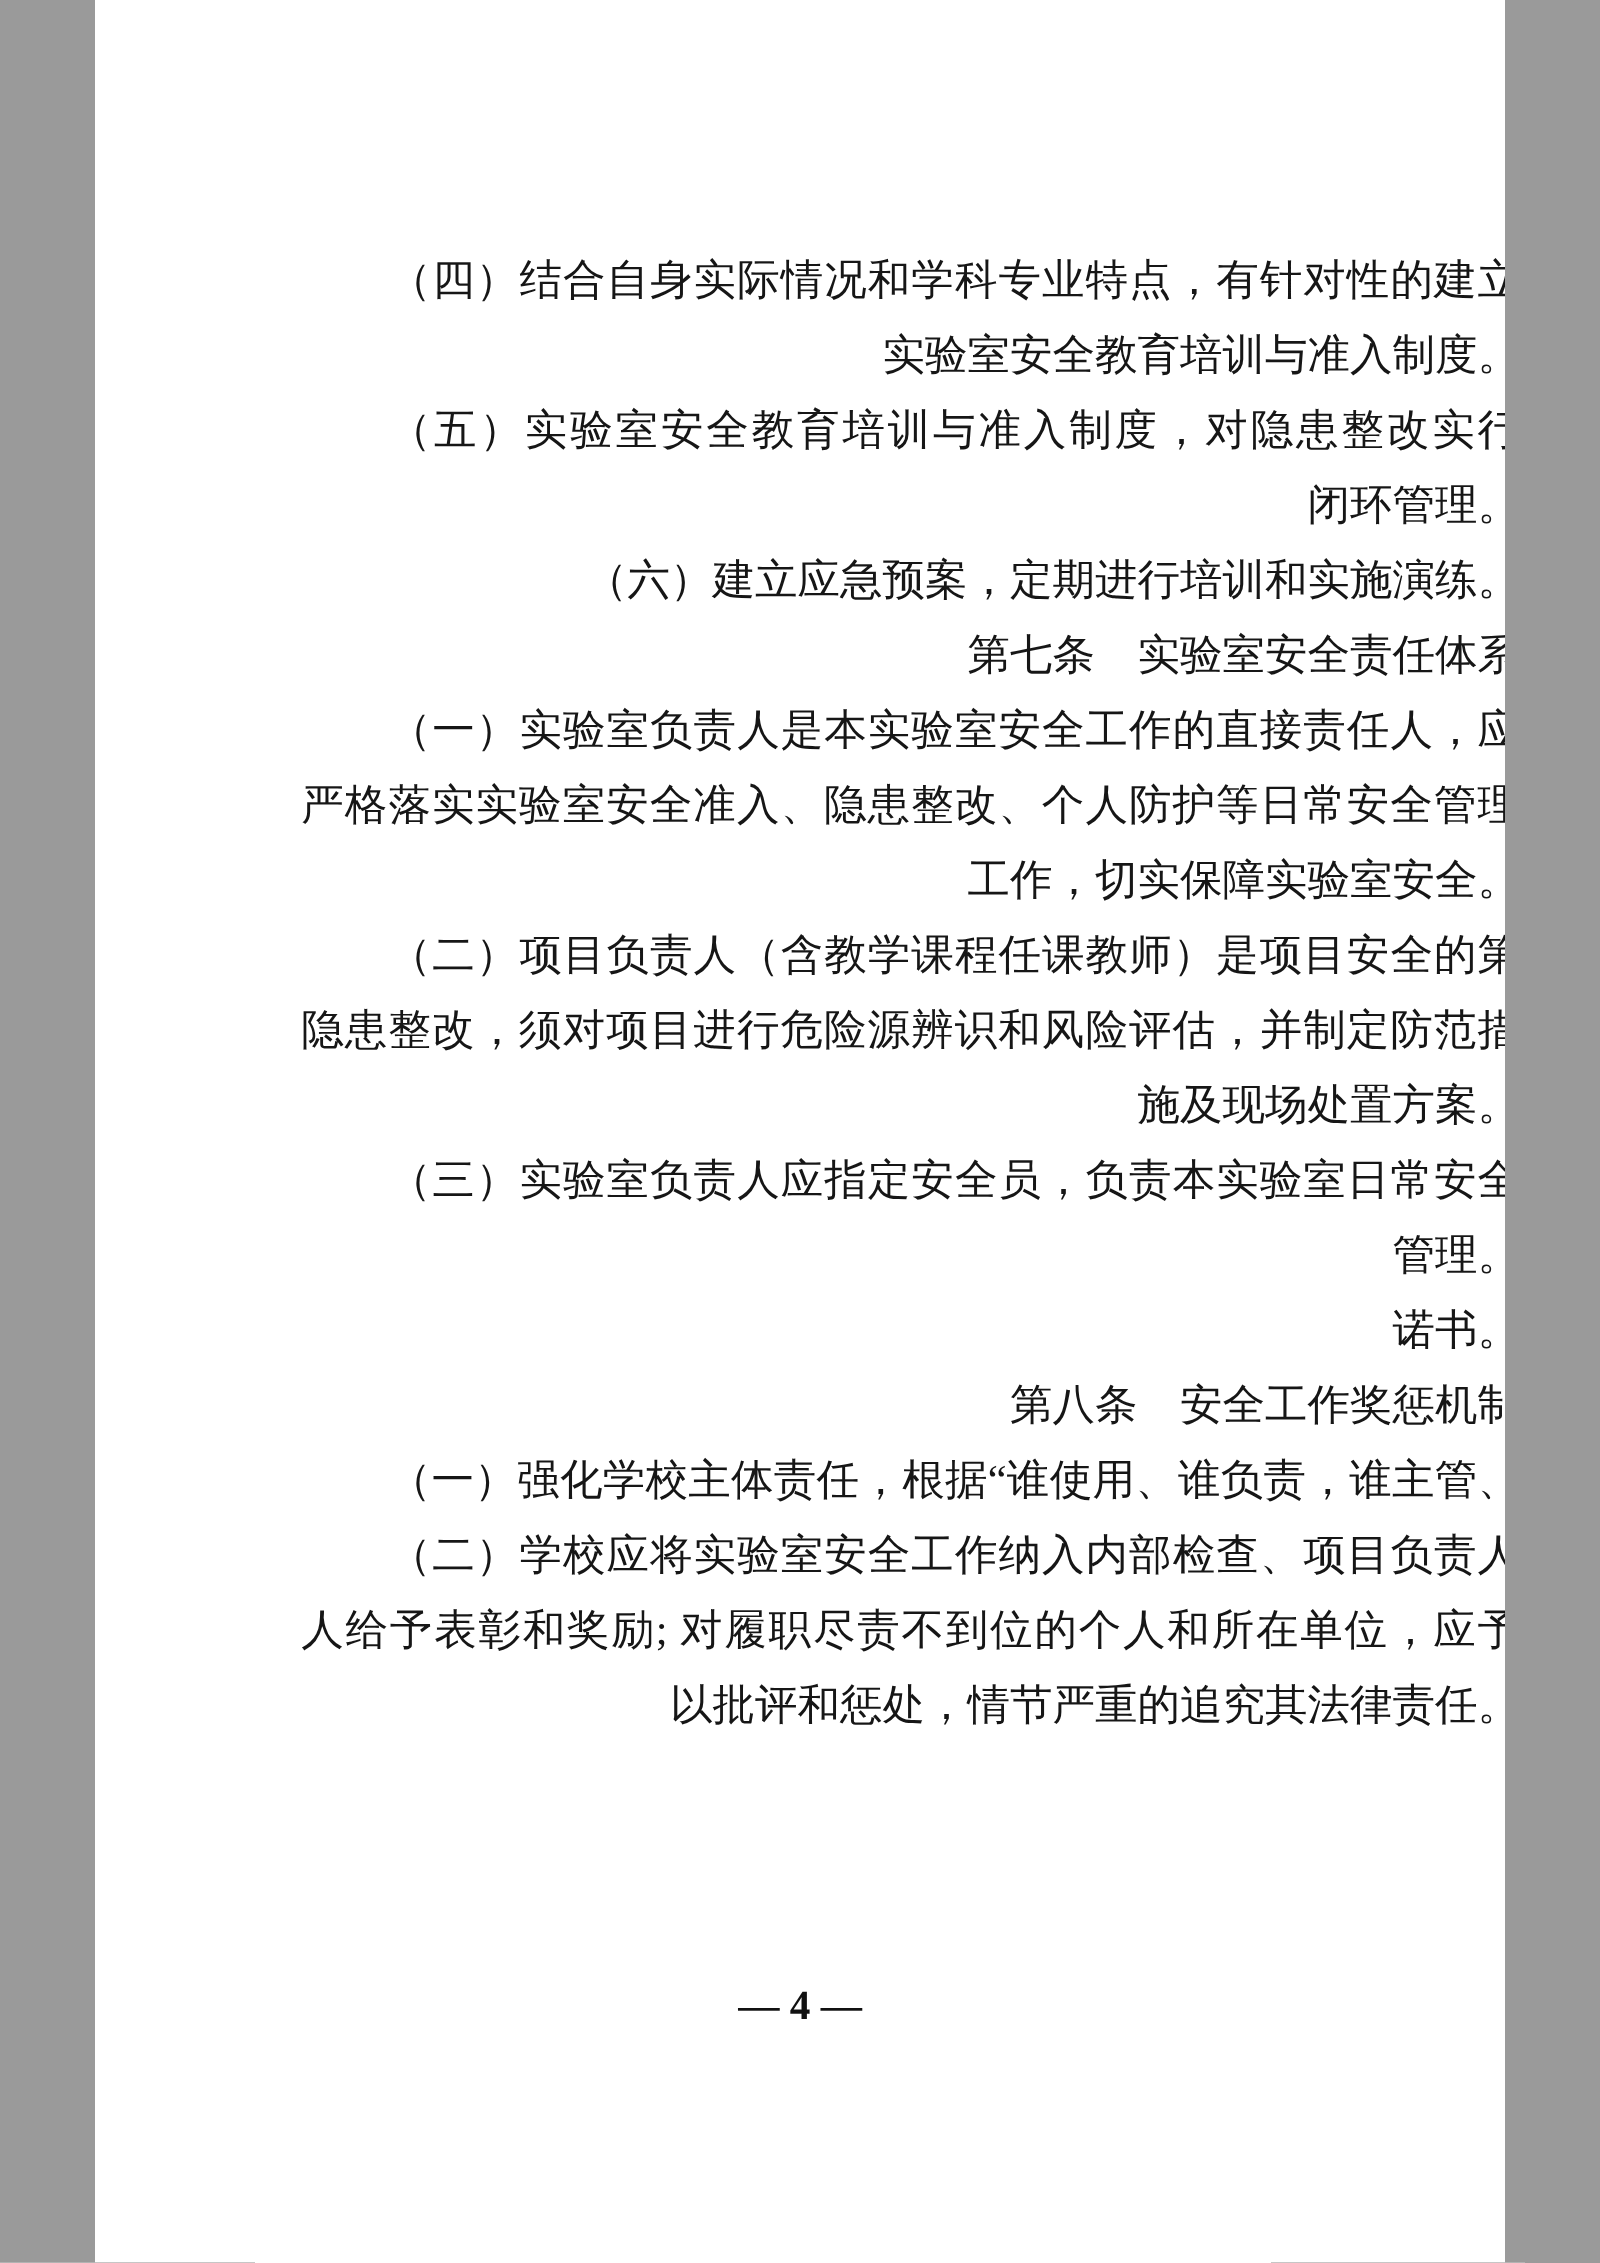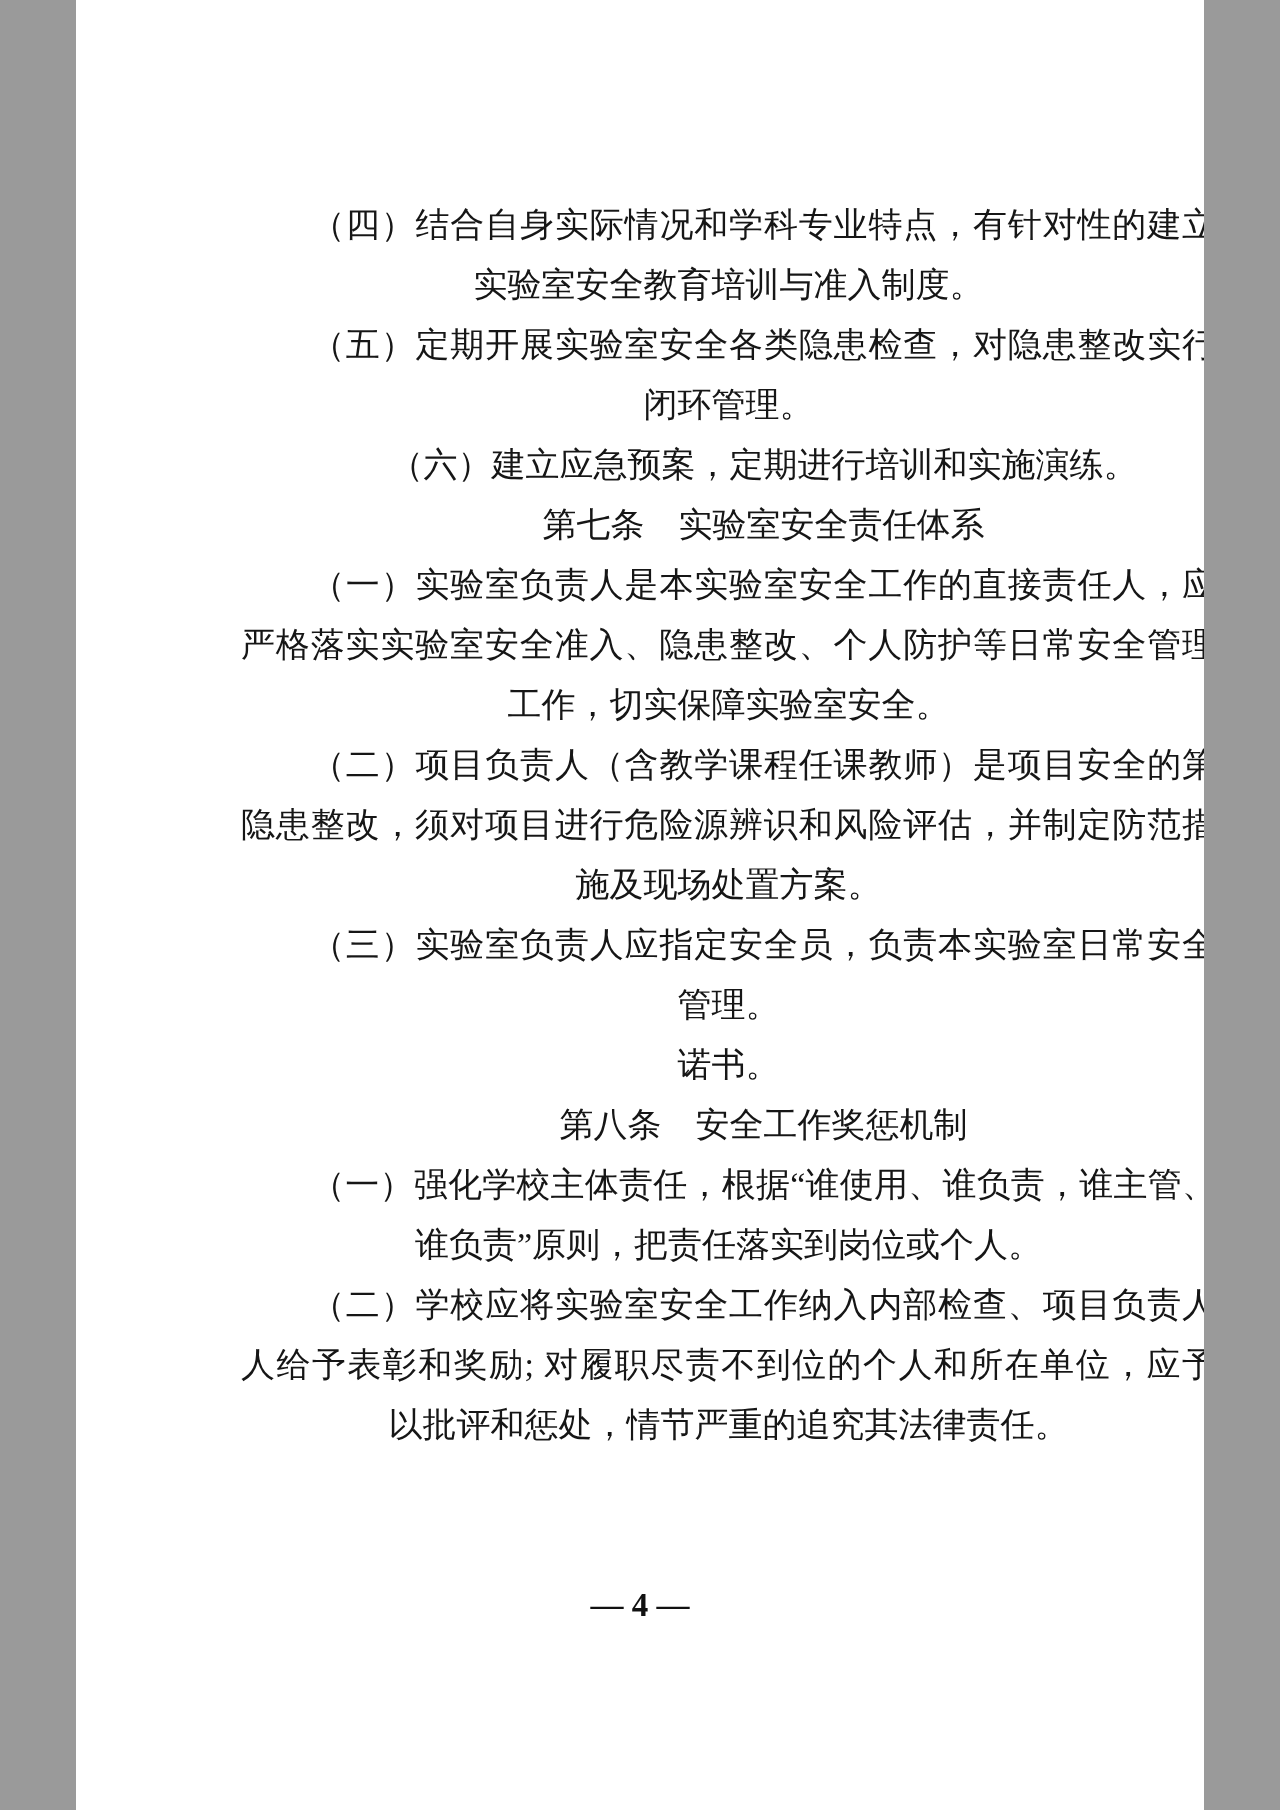--- a/index.html
+++ b/index.html
@@ -20,21 +20,21 @@
   .textblock {
     position: absolute;
     left: 165px;
     top: 195px;
     width: 975px;
   }
   .line {
     font-size: 34px;
     line-height: 60px;
     height: 60px;
-    text-align: center;
+    text-align: right;
     font-weight: normal;
   }
   .line.indent {
     text-indent: 70px;
   }
   .line.bold {
     font-weight: normal;
   }
   .line.fill {
     text-align: justify;
@@ -53,34 +53,33 @@
     color: #111111;
   }
 </style>
 </head>
 <body>
 
 <div class="page">
   <div class="textblock">
       <div class="line indent fill">（四）结合自身实际情况和学科专业特点，有针对性的建立</div>
       <div class="line">实验室安全教育培训与准入制度。</div>
-      <div class="line indent fill">（五）定期开展实验室安全各类隐患检查，对隐患整改实行</div>
+      <div class="line indent fill">（五）实验室安全教育培训与准入制度，对隐患整改实行</div>
       <div class="line">闭环管理。</div>
       <div class="line indent">（六）建立应急预案，定期进行培训和实施演练。</div>
       <div class="line indent bold">第七条　实验室安全责任体系</div>
       <div class="line indent fill">（一）实验室负责人是本实验室安全工作的直接责任人，应</div>
       <div class="line fill">严格落实实验室安全准入、隐患整改、个人防护等日常安全管理</div>
       <div class="line">工作，切实保障实验室安全。</div>
       <div class="line indent fill">（二）项目负责人（含教学课程任课教师）是项目安全的第</div>
       <div class="line fill">隐患整改，须对项目进行危险源辨识和风险评估，并制定防范措</div>
       <div class="line">施及现场处置方案。</div>
       <div class="line indent fill">（三）实验室负责人应指定安全员，负责本实验室日常安全</div>
       <div class="line">管理。</div>
       <div class="line">诺书。</div>
       <div class="line indent bold">第八条　安全工作奖惩机制</div>
       <div class="line indent fill">（一）强化学校主体责任，根据“谁使用、谁负责，谁主管、</div>
-      <div class="line">谁负责”原则，把责任落实到岗位或个人。</div>
       <div class="line indent fill">（二）学校应将实验室安全工作纳入内部检查、项目负责人</div>
       <div class="line fill">人给予表彰和奖励; 对履职尽责不到位的个人和所在单位，应予</div>
       <div class="line">以批评和惩处，情节严重的追究其法律责任。</div>
     </div>
   <div class="page-number">— 4 —</div>
 </div>
 
 </body></html>

